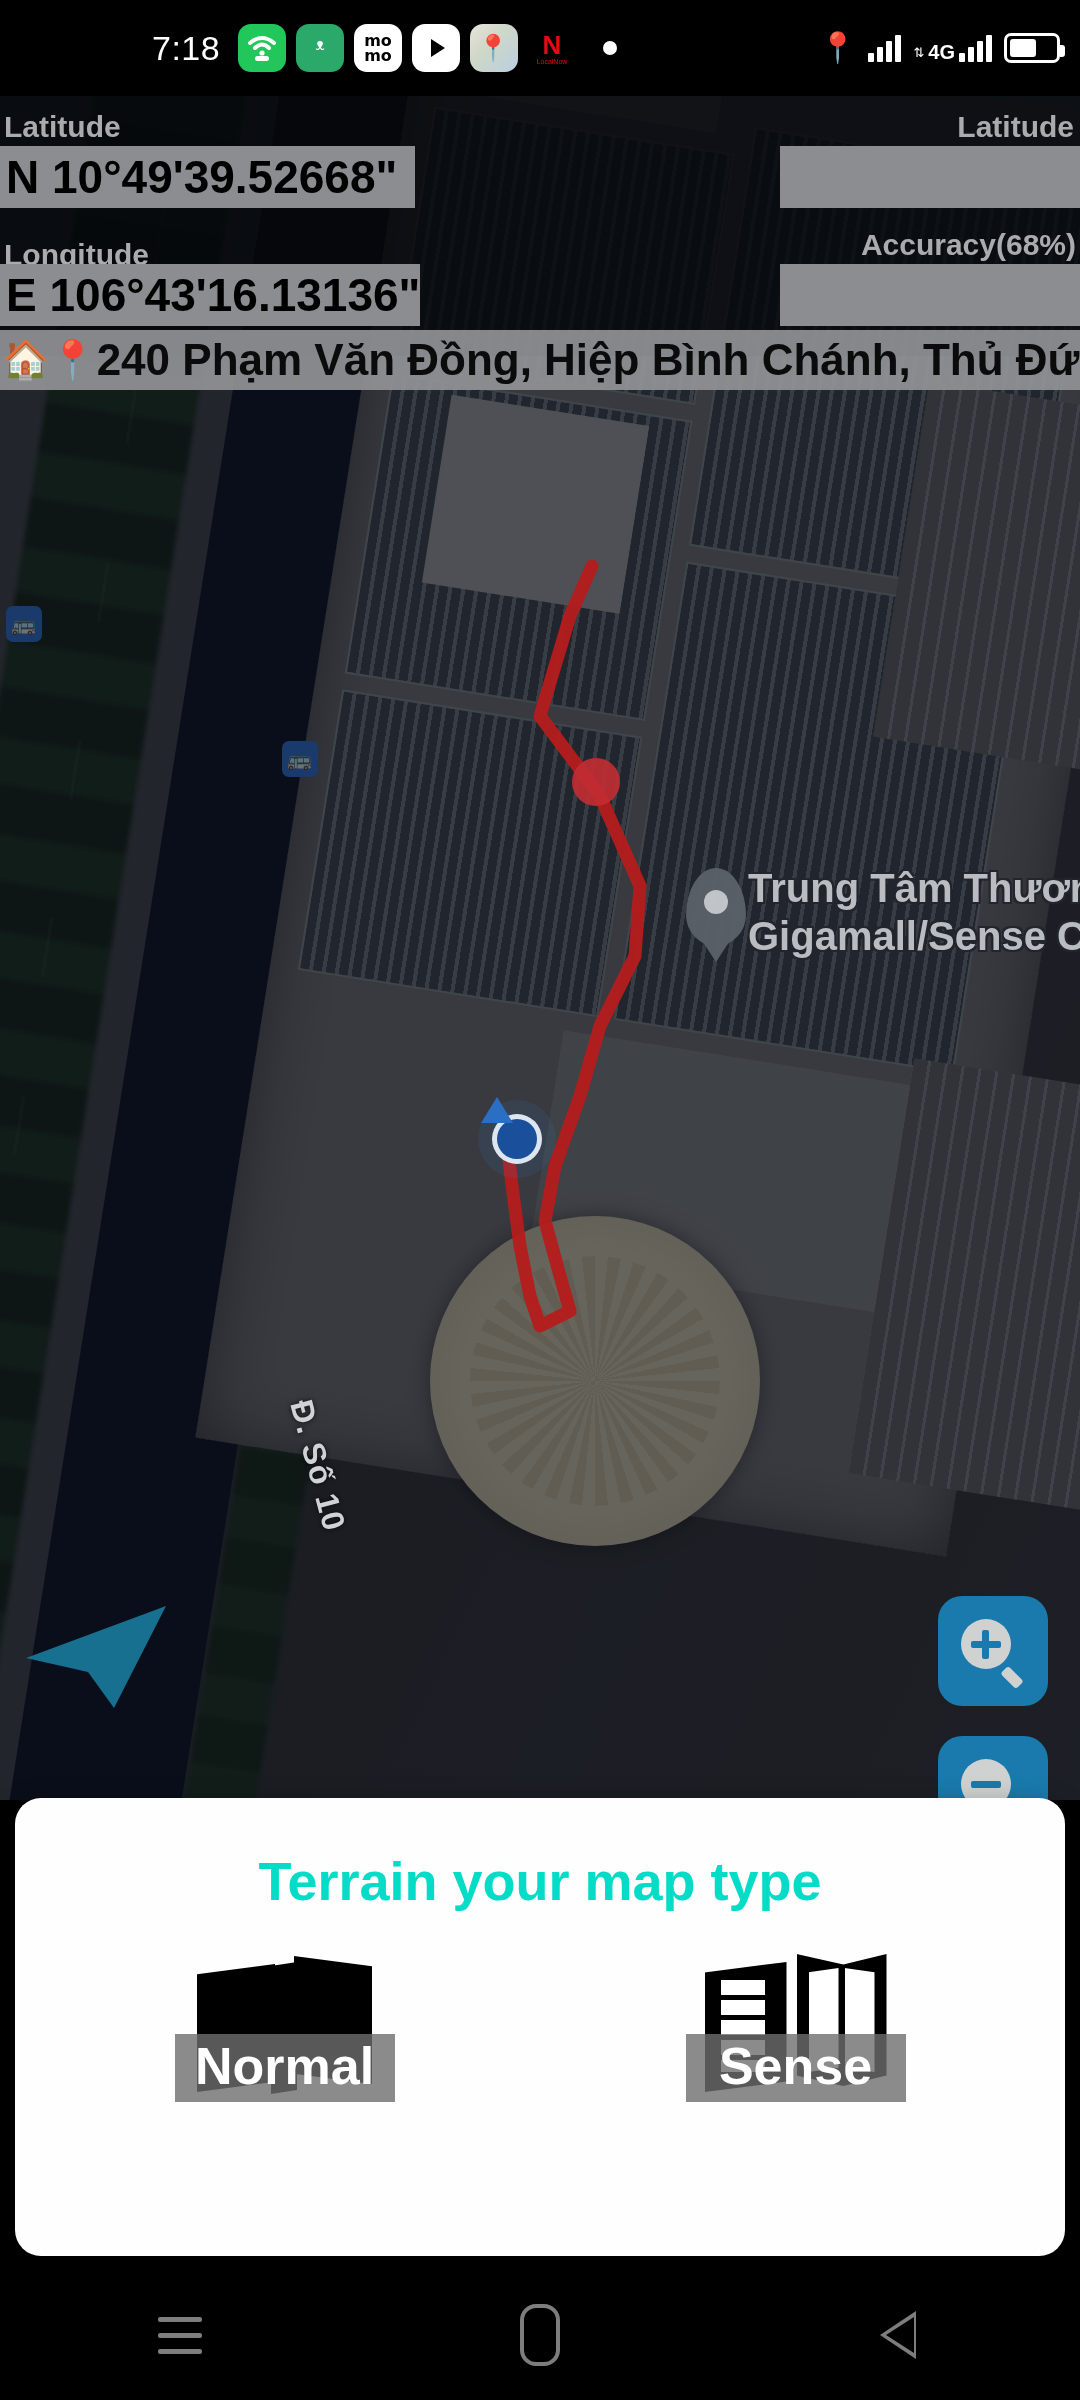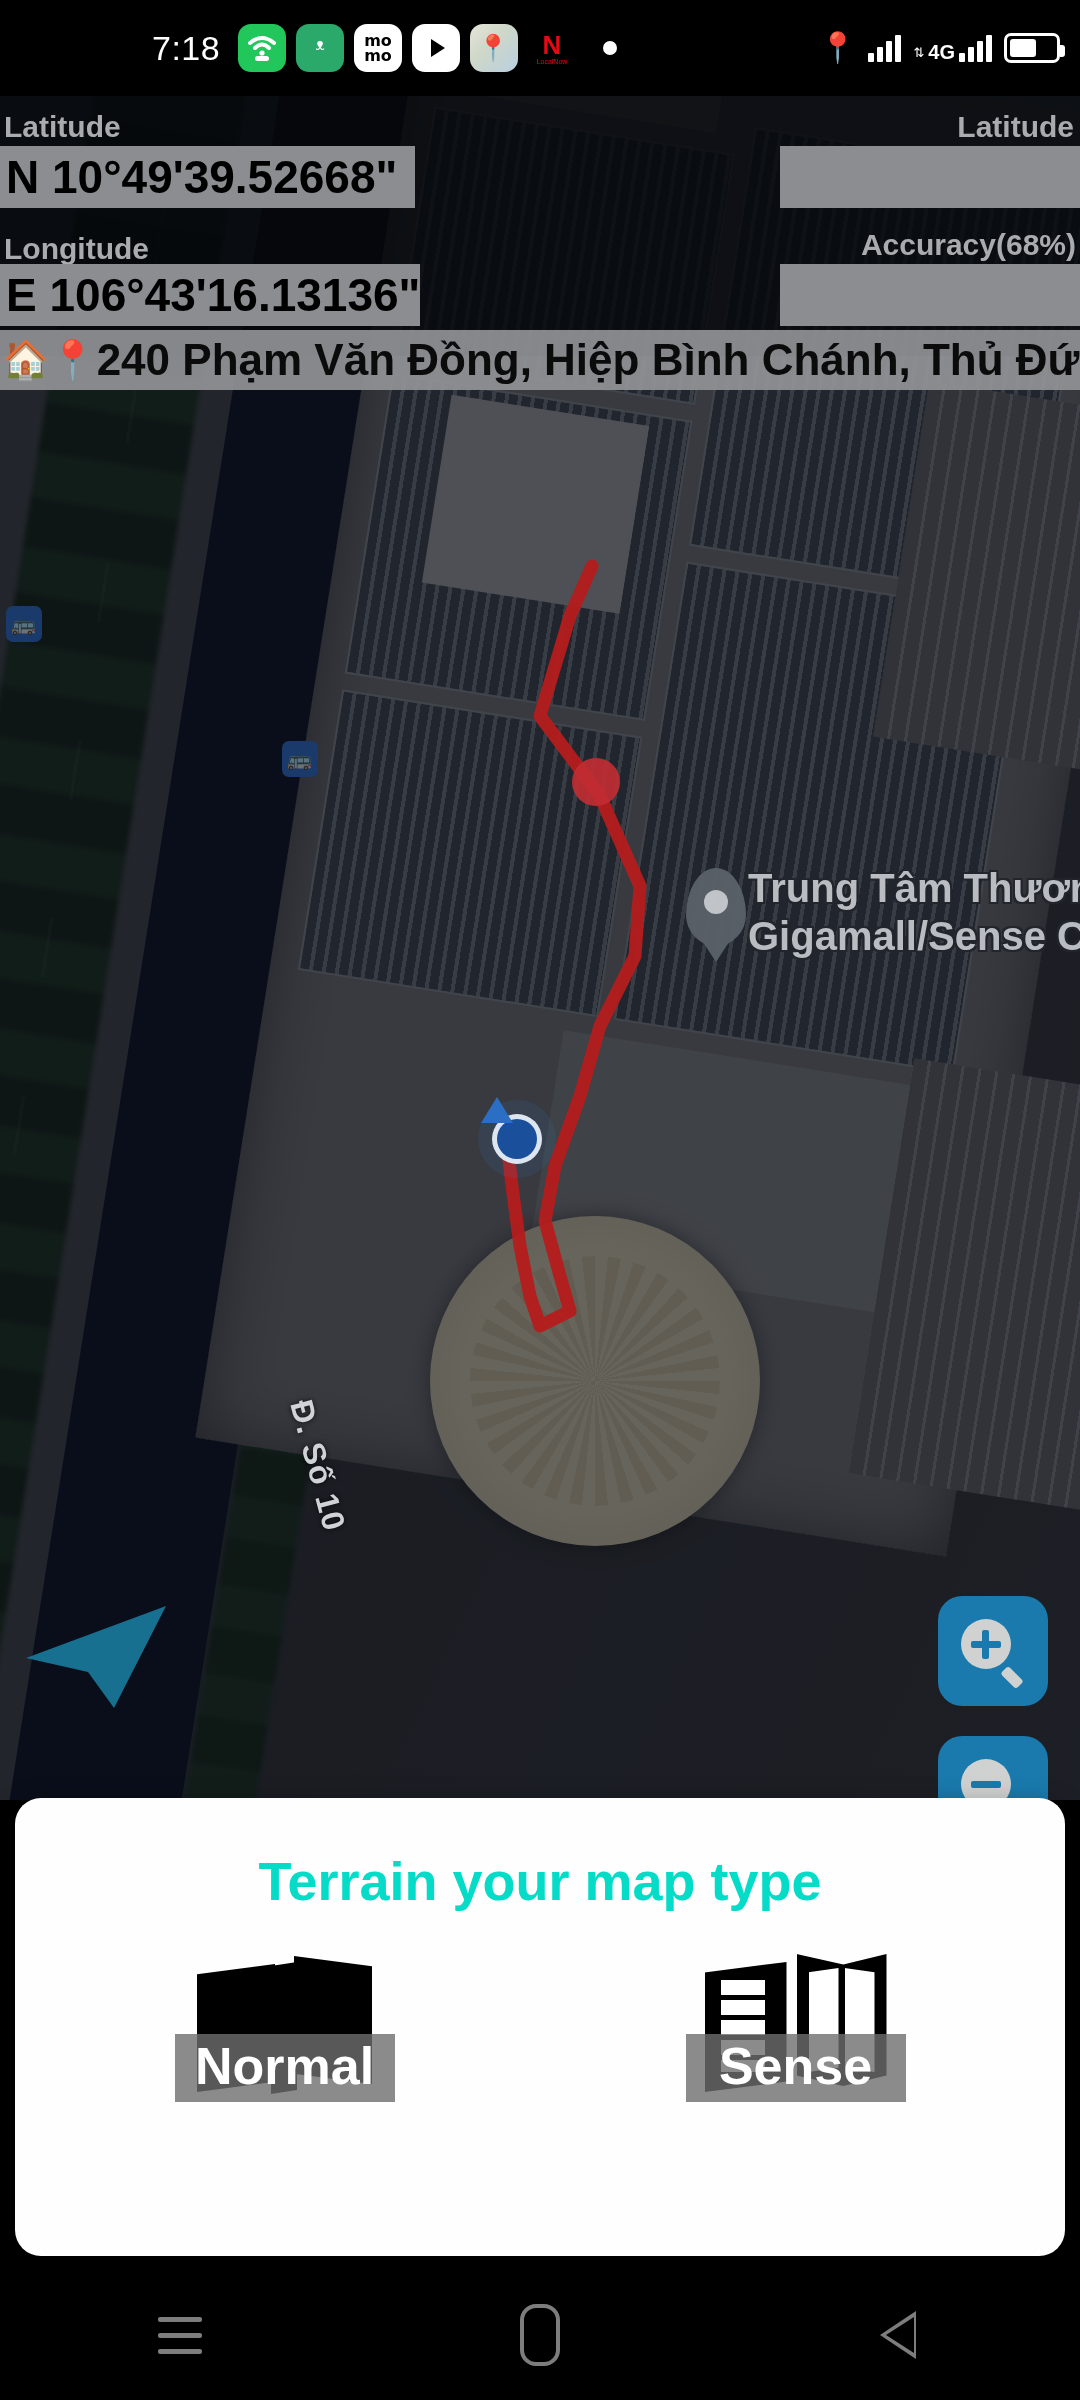--- a/index.html
+++ b/index.html
@@ -142,21 +142,21 @@
 
   
   .info { position:absolute; left:0; top:96px; width:1080px; height:228px; }
   .info-lbl { position:absolute; color:#a9abaf; font-size:30px; font-weight:700; white-space:nowrap; }
   .info-val {
     position:absolute; background:#8b8d90; color:#000;
     font-size:46px; font-weight:700; padding:4px 6px; white-space:nowrap;
   }
   .lbl-lat { left:4px; top:14px; }
   .val-lat { left:0px; top:50px; width:415px; }
-  .lbl-lon { left:4px; top:136px; }
+  .lbl-lon { left:4px; top:142px; }
   .val-lon { left:0px; top:168px; width:420px; }
   .lbl-dist { right:6px; top:14px; }
   .val-dist { left:780px; top:50px; width:460px; text-align:right; padding-right:0; }
   .lbl-acc { right:4px; top:132px; }
   .val-acc { left:780px; top:168px; width:460px; text-align:right; padding-right:0; }
 
   .addr-bar {
     position:absolute; left:0; top:330px; width:1080px; height:60px;
     background:rgba(145,147,150,.92); display:flex; align-items:center; overflow:hidden;
   }

